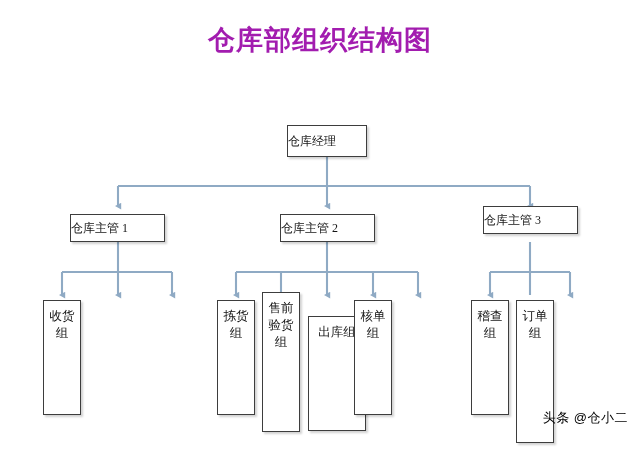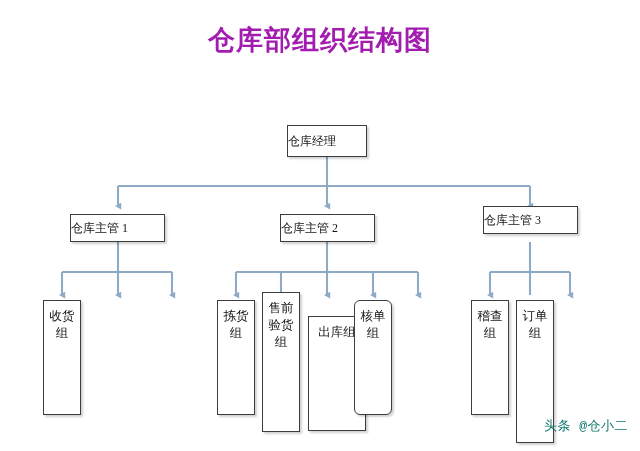--- a/index.html
+++ b/index.html
@@ -67,24 +67,24 @@
     font-size: 12.5px;
     line-height: 17px;
     color: #141414;
     font-family: "Liberation Serif", "DejaVu Serif", serif;
     word-break: break-all;
     writing-mode: horizontal-tb;
   }
   .watermark {
     position: absolute;
     right: 12px;
-    bottom: 16px;
+    bottom: 24px;
     font-size: 13px;
-    color: #0f766e;
-    font-family: Liberation Mono, monospace;
+    color: #000000;
+    font-family: Liberation Sans, sans-serif;
     letter-spacing: 0.5px;
   }
 </style>
 </head>
 <body>
 
 <div id="chart-root">
 
   <div class="chart-title">仓库部组织结构图</div>
 
@@ -144,21 +144,21 @@
 
   <div class="node-box level-3" style="left:217px; top:300px; width:38px; height:115px;">
     <span class="node-label-v">拣货组</span>
   </div>
   <div class="node-box level-3" style="left:262px; top:292px; width:38px; height:140px;">
     <span class="node-label-v">售前验货组</span>
   </div>
   <div class="node-box level-3" style="left:308px; top:316px; width:58px; height:115px;">
     <span class="node-label-v">出库组</span>
   </div>
-  <div class="node-box level-3" style="left:354px; top:300px; width:38px; height:115px;border-radius:6px;">
+  <div class="node-box level-3" style="left:354px; top:300px; width:38px; height:115px;">
     <span class="node-label-v">核单组</span>
   </div>
 
   <div class="node-box level-3" style="left:471px; top:300px; width:38px; height:115px;">
     <span class="node-label-v">稽查组</span>
   </div>
   <div class="node-box level-3" style="left:516px; top:300px; width:38px; height:143px;">
     <span class="node-label-v">订单组</span>
   </div>
 

